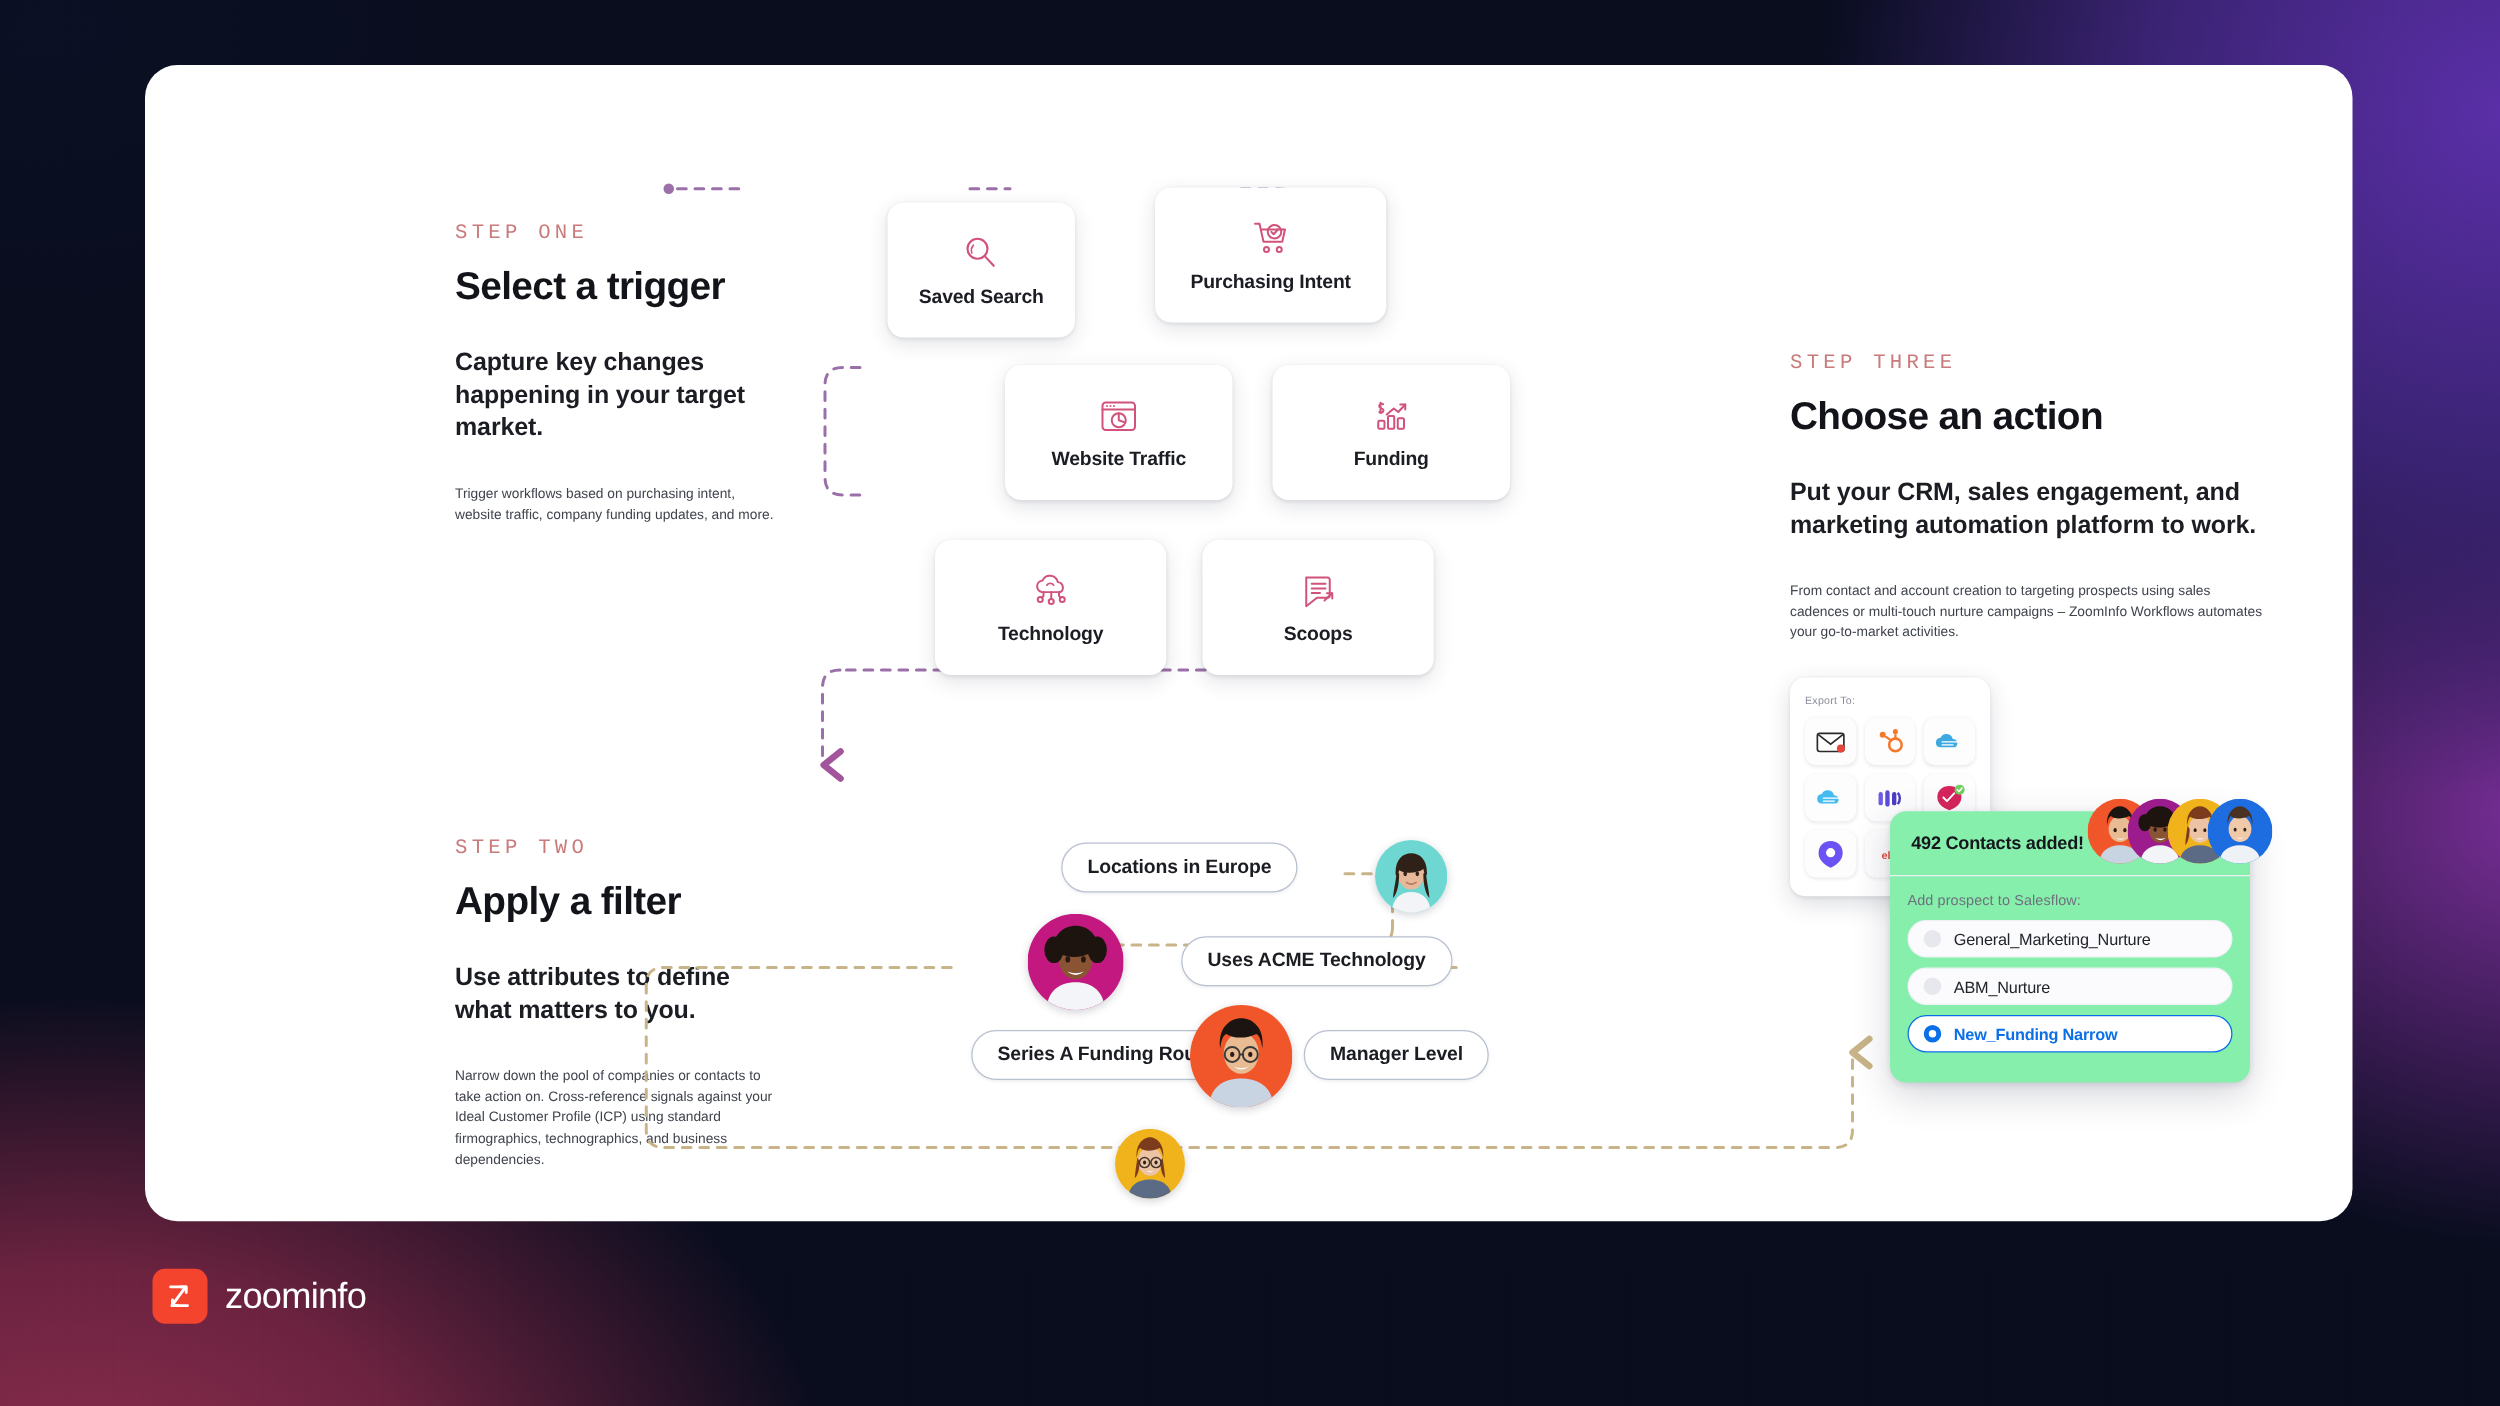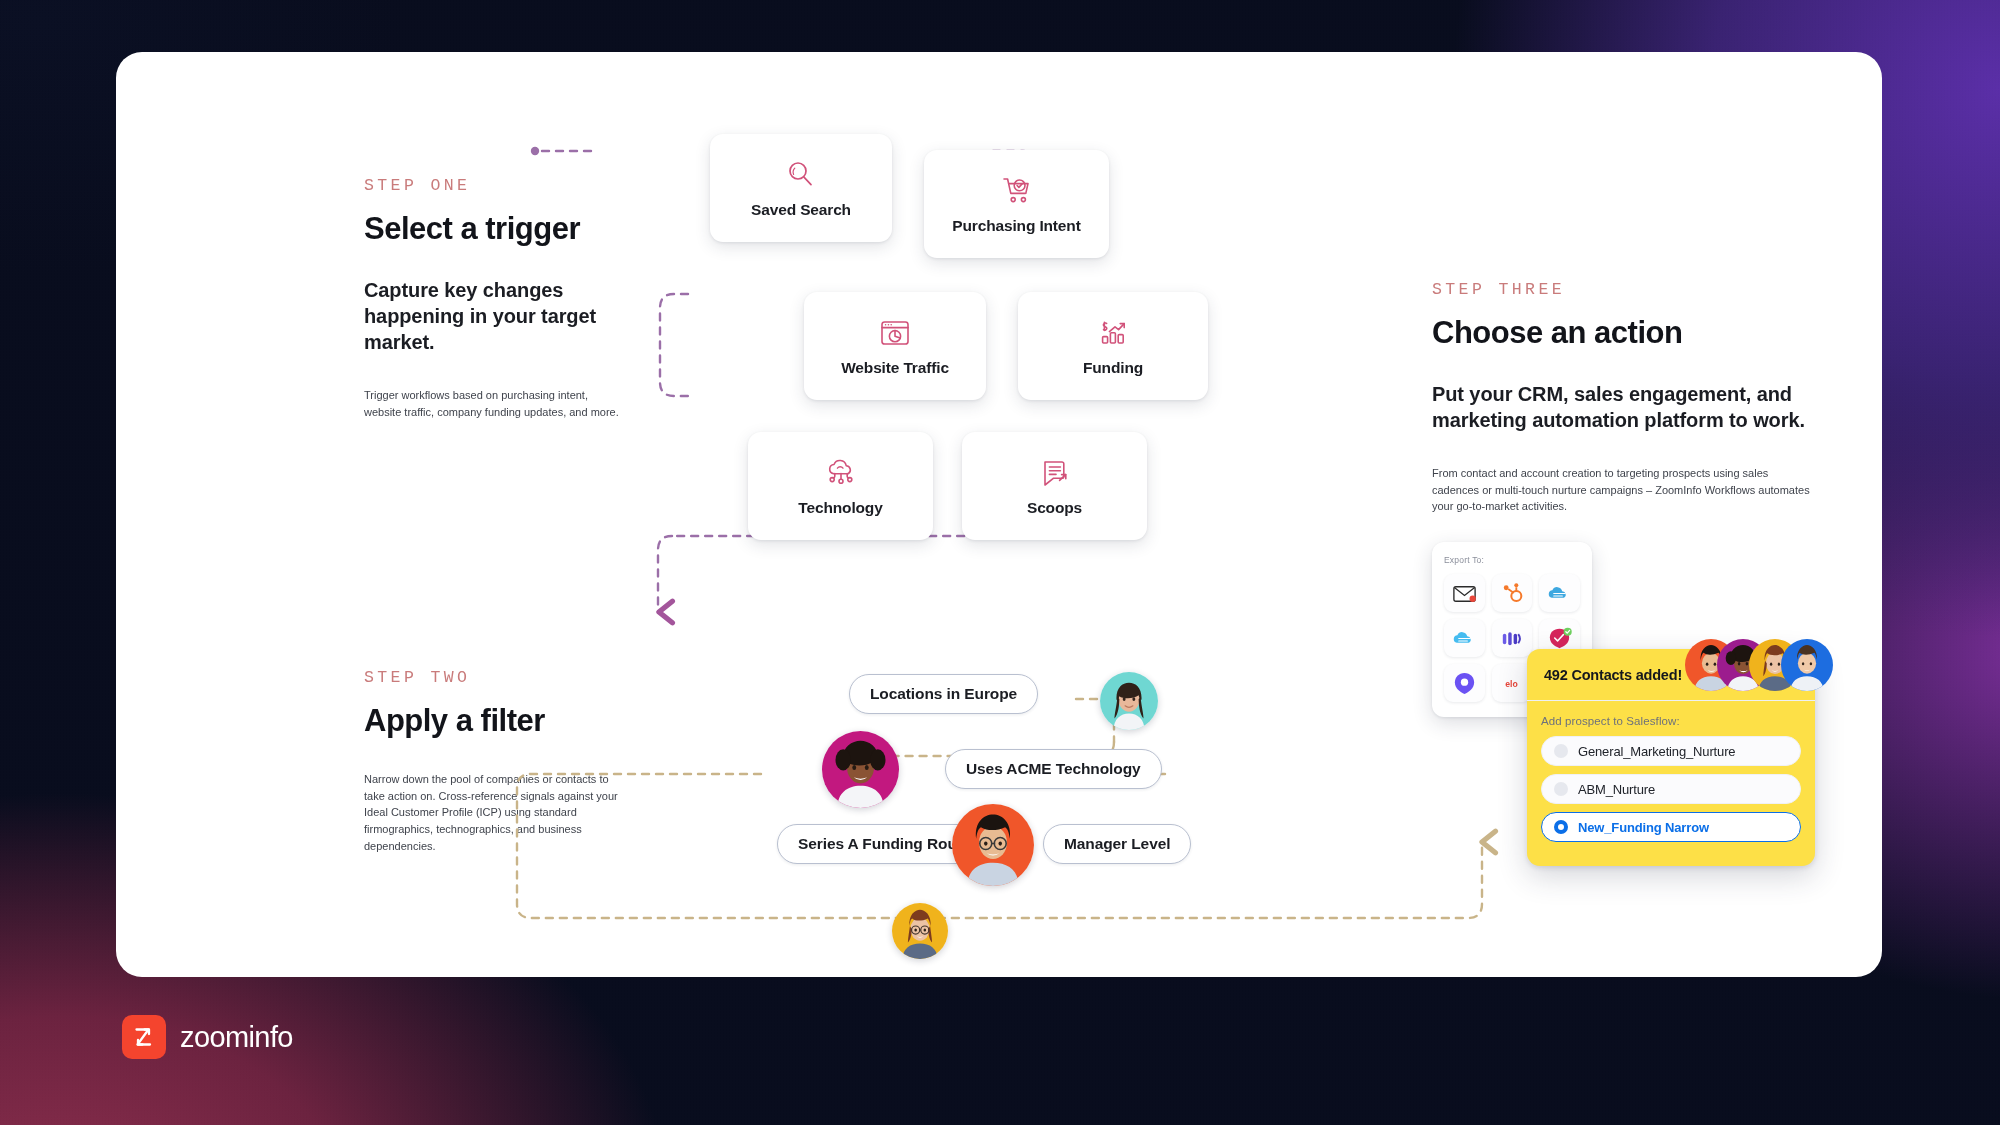--- a/index.html
+++ b/index.html
@@ -94,21 +94,21 @@
   }
   .tcard .lbl {
     font-size: 15.5px;
     font-weight: 600;
     color: #1b1d23;
     letter-spacing: -.15px;
     white-space: nowrap;
   }
   .tcard .ico { width: 34px; height: 34px; display:block; }
 
-  #t-saved     { left: 594px;  top: 82px;  width: 182px; height: 108px; }
+  #t-saved     { left: 594px;  top: 110px;  width: 150px; height: 108px; }
   #t-intent    { left: 808px;  top: 98px;  width: 185px; height: 108px; }
   #t-web       { left: 688px;  top: 240px; width: 182px; height: 108px; }
   #t-funding   { left: 902px;  top: 240px; width: 190px; height: 108px; }
   #t-tech      { left: 632px;  top: 380px; width: 185px; height: 108px; }
   #t-scoops    { left: 846px;  top: 380px; width: 185px; height: 108px; }
 
   
   .pill {
     position: absolute;
     background: #fff;
@@ -170,25 +170,24 @@
     background: #fdfdfe;
     box-shadow: 0 1px 3px rgba(40,45,70,.10);
   }
   .eicon svg { width: 27px; height: 27px; }
 
   
   #contacts-card {
     position: absolute;
     left: 1396px; top: 597px;
     width: 288px; height: 217px;
-    background: #fde047;
+    background: #86efac;
     border-radius: 13px;
     box-shadow: 0 10px 30px rgba(40,45,70,.20), 0 2px 5px rgba(40,45,70,.12);
     z-index: 6;
-    margin-left: 15px;
   }
   #contacts-head {
     position: relative;
     height: 52px;
     display: flex; align-items: center;
     padding-left: 17px;
     border-bottom: 1px solid #eef0f4;
   }
   #contacts-head .ctxt {
     font-size: 14.5px;
@@ -317,20 +316,21 @@
     <div class="col" id="col-one">
       <div class="step-kicker">STEP ONE</div>
       <div class="step-title">Select a trigger</div>
       <div class="step-sub">Capture key changes happening in your target market.</div>
       <div class="step-body">Trigger workflows based on purchasing intent, website traffic, company funding updates, and more.</div>
     </div>
 
     <div class="col" id="col-two">
       <div class="step-kicker">STEP TWO</div>
       <div class="step-title">Apply a filter</div>
+      <div class="step-sub">Use attributes to define what matters to you.</div>
       <div class="step-body">Narrow down the pool of companies or contacts to take action on. Cross-reference signals against your Ideal Customer Profile (ICP) using standard firmographics, technographics, and business dependencies.</div>
     </div>
 
     <div class="col" id="col-three">
       <div class="step-kicker">STEP THREE</div>
       <div class="step-title">Choose an action</div>
       <div class="step-sub">Put your CRM, sales engagement, and marketing automation platform to work.</div>
       <div class="step-body">From contact and account creation to targeting prospects using sales cadences or multi-touch nurture campaigns – ZoomInfo Workflows automates your go-to-market activities.</div>
     </div>
 

